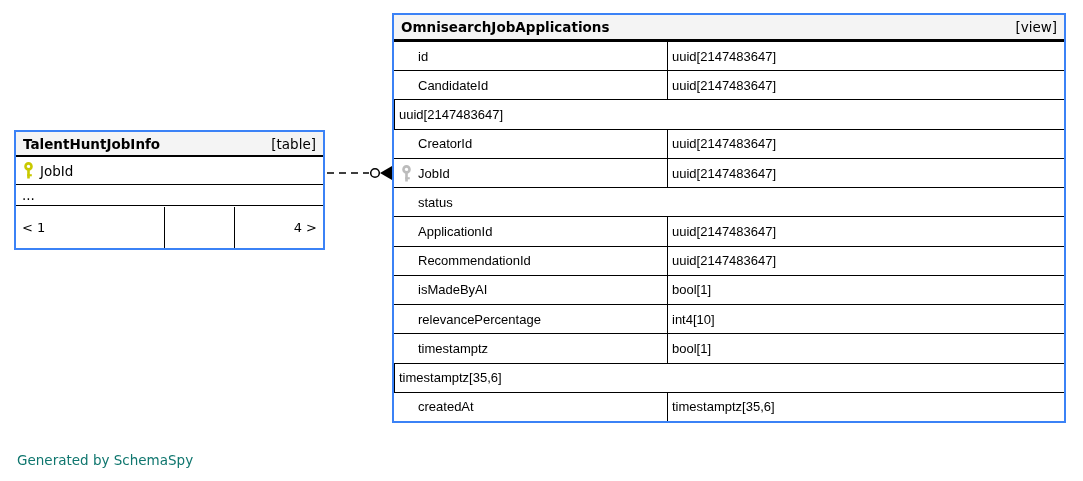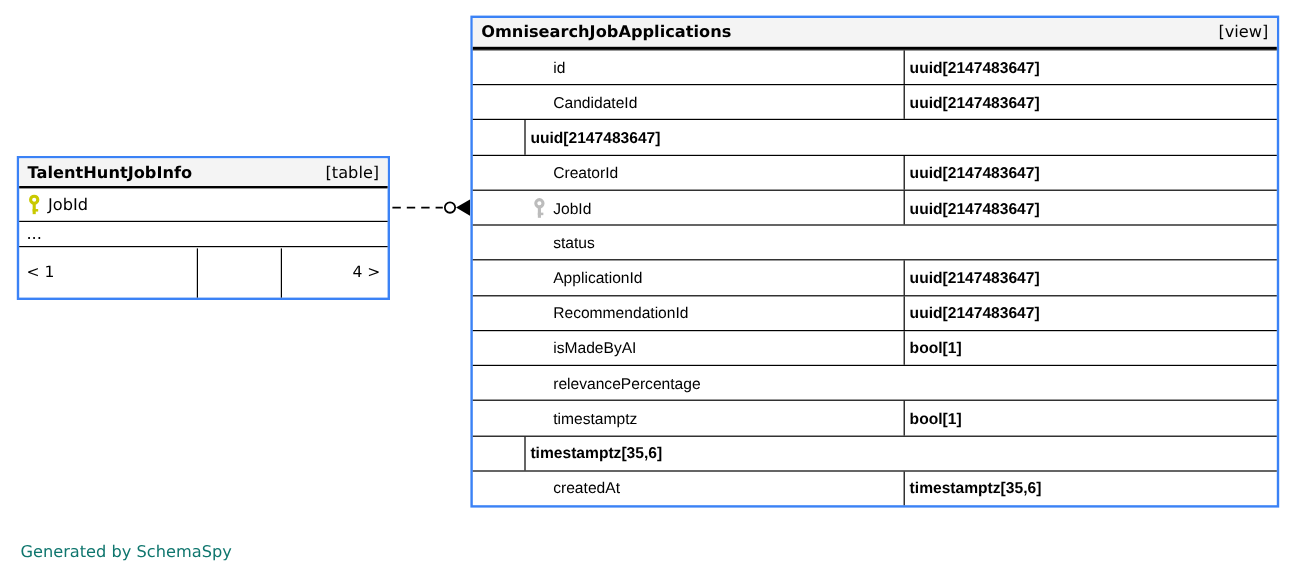--- a/index.html
+++ b/index.html
@@ -18,23 +18,23 @@
     padding:0 7px; font-size:13.5px;
   }
   .node-title { font-weight:bold; }
   .node-kind { font-weight:normal; }
 
   
   .rt { left:392px; top:13px; width:674px; height:410px; }
   .rt .node-header { height:26px; flex:0 0 26px; }
   .rt-row { flex:1; display:flex; align-items:stretch; border-top:1px solid #000; }
   .rt-row:first-of-type { border-top:none; }
-  .cell { display:flex; align-items:center; font-family:"Liberation Sans",sans-serif; font-size:13px; white-space:nowrap; overflow:hidden;margin-left:43px; }
+  .cell { display:flex; align-items:center; font-family:"Liberation Sans",sans-serif; font-size:13px; white-space:nowrap; overflow:hidden; }
   .cell.name { width:273px; flex:0 0 273px; }
-  .cell.type { flex:1; border-left:1px solid #000; padding-left:4px;font-weight:bold; }
+  .cell.type { flex:1; border-left:1px solid #000; padding-left:4px; }
   .iconslot { width:24px; flex:0 0 24px; display:flex; justify-content:center; align-items:center; }
 
   
   .lt { left:14px; top:130px; width:311px; height:120px; }
   .lt .node-header { height:25px; flex:0 0 25px; }
   .lt-keyrow { flex:0 0 28px; display:flex; align-items:center; font-size:13.5px; border-bottom:1px solid #000; }
   .lt-ellipsis { flex:0 0 21px; display:flex; align-items:center; padding-left:6px; font-size:13.5px; border-bottom:1px solid #000; }
   .lt-footer { flex:1; margin-top:1px; display:flex; font-size:13px; }
   .lt-footer .fcell { display:flex; align-items:center; padding:0 6px; }
   .fcell.parents { flex:0 0 148px; }
@@ -149,20 +149,21 @@
           <span class="iconslot"></span>
           <span>isMadeByAI</span>
         </div>
       <div class="cell type">bool[1]</div>
     </div>
     <div class="rt-row">
       <div class="cell name">
           <span class="iconslot"></span>
           <span>relevancePercentage</span>
         </div>
+      <div class="cell type">int4[10]</div>
     </div>
     <div class="rt-row">
       <div class="cell name">
           <span class="iconslot"></span>
           <span>timestamptz</span>
         </div>
       <div class="cell type">bool[1]</div>
     </div>
     <div class="rt-row">
       <div class="cell type">timestamptz[35,6]</div>

